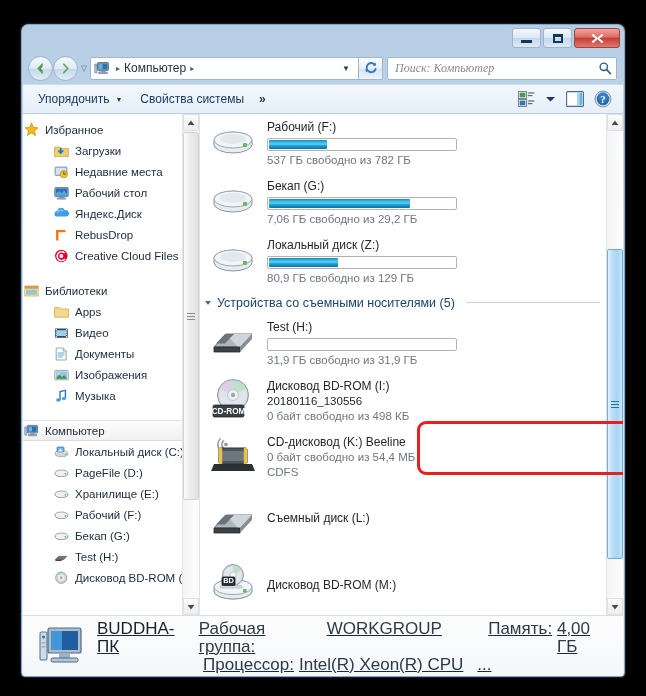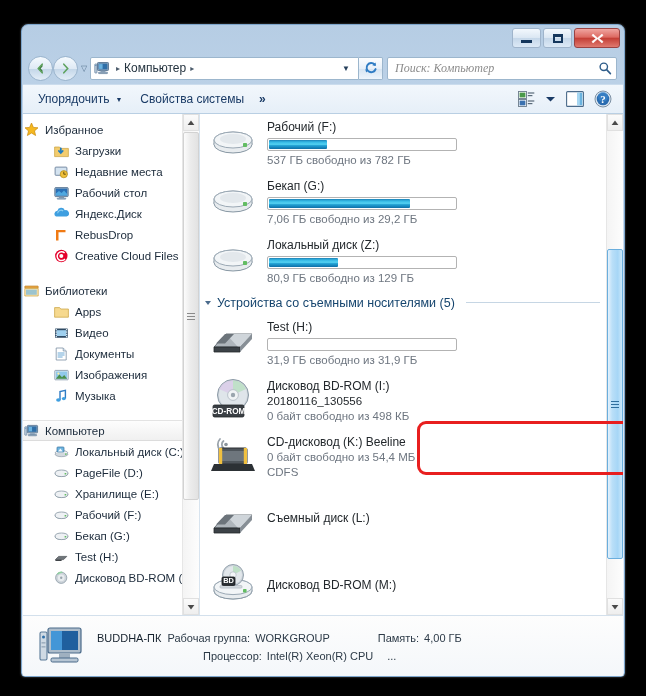--- a/index.html
+++ b/index.html
@@ -261,21 +261,21 @@
   #statusbar {
     height: 62px;
     margin: 0 1px 1px;
     background: linear-gradient(to bottom,#fdfdfd 0%,#f4f7fa 100%);
     border-top: 1px solid #d3e0ec;
     display: flex; align-items: center;
     padding: 0 10px 0 16px;
     gap: 12px;
   }
   #st-icon { width: 46px; height: 44px; flex: none; }
-  #st-text { font-size: 11px; color: #1b2a3a; line-height: 18px; }
+  #st-text { font-size: 17px; color: #1b2a3a; line-height: 18px; text-decoration: underline; }
   .st-line { display: flex; align-items: baseline; }
   .st-key { color: #2c3a47; }
   .st-val { color: #2c3a47; }
   .st-strong { color: #16222e; }
   .st-pad { display: inline-block; }
 </style>
 </head>
 <body>
 
 <div id="window">

